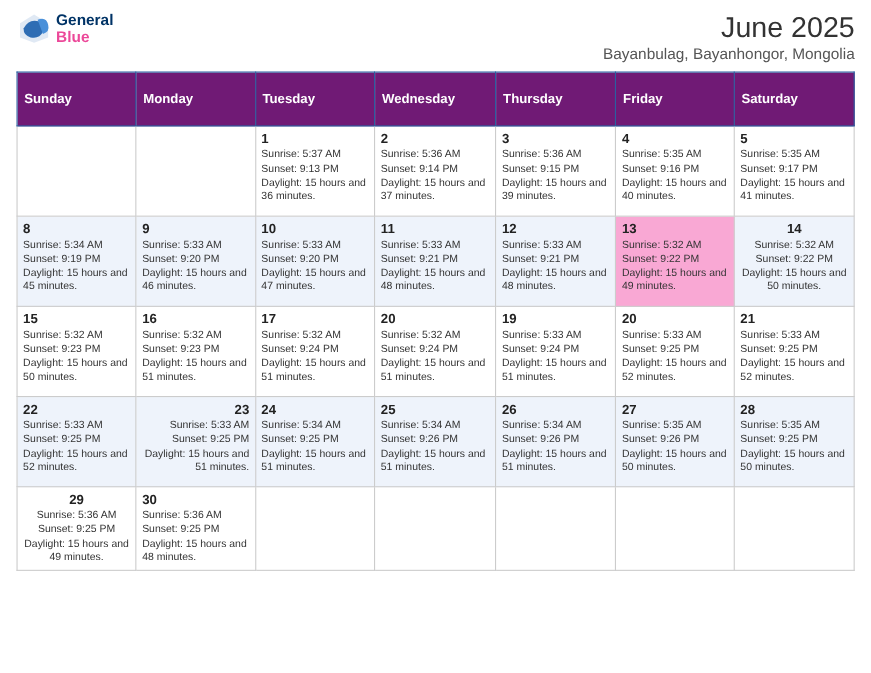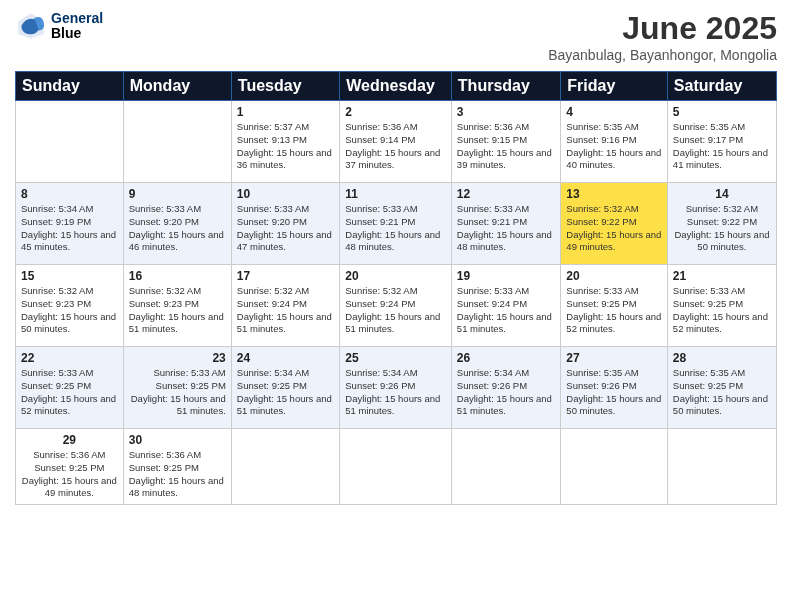--- a/index.html
+++ b/index.html
@@ -35,39 +35,39 @@
       line-height: 1.1;
     }
     .logo-icon {
       width: 32px;
       height: 32px;
     }
     .title-block {
       text-align: right;
     }
     .title-month {
-      font-size: 32px;
-      font-weight: bold;
+      font-size: 26px;
+      font-weight: normal;
       color: #333;
     }
     .title-location {
       font-size: 14px;
       color: #555;
     }
     .calendar {
       width: 100%;
       border-collapse: collapse;
       border: 1px solid #ccc;
     }
     .calendar th {
-      background: #0f172a;
+      background: #701a75;
       color: #fff;
       text-align: left;
-      padding: 5px 6px;
-      font-size: 16px;
+      padding: 17px 6px;
+      font-size: 12px;
       font-weight: bold;
       border: 1px solid #2a5fa0;
     }
     .calendar td {
       vertical-align: top;
       border: 1px solid #ccc;
       padding: 4px 5px;
       width: 113px;
       height: 82px;
       background: #fff;
@@ -103,21 +103,21 @@
 <div class="page">
   <div class="header">
     <div class="logo">
       <svg class="logo-icon" viewBox="0 0 40 40">
         <polygon points="20,4 36,14 36,30 20,36 4,30 4,14" fill="#2e6db4" opacity="0.15"></polygon>
         <path d="M8 20 Q14 8 26 12 Q34 15 30 24 Q26 32 16 30 Q8 28 8 20Z" fill="#2e6db4"></path>
         <path d="M24 10 Q34 6 36 16 Q38 24 30 26" fill="#4a90d9" stroke="none"></path>
       </svg>
       <div class="logo-text">
         <div>General</div>
-        <div style="color:#000000">Blue</div>
+        <div style="color:#ec4899">Blue</div>
       </div>
     </div>
     <div class="title-block">
       <div class="title-month">June 2025</div>
       <div class="title-location">Bayanbulag, Bayanhongor, Mongolia</div>
     </div>
   </div>
 
   <table class="calendar">
     <thead>
@@ -170,21 +170,21 @@
             <div class="day-info">Sunrise: 5:33 AM<br>Sunset: 9:20 PM<br>Daylight: 15 hours and 47 minutes.</div>
           </td>
           <td style="background: rgb(238, 243, 251);">
             <span class="day-num">11</span>
             <div class="day-info">Sunrise: 5:33 AM<br>Sunset: 9:21 PM<br>Daylight: 15 hours and 48 minutes.</div>
           </td>
           <td style="background: rgb(238, 243, 251);">
             <span class="day-num">12</span>
             <div class="day-info">Sunrise: 5:33 AM<br>Sunset: 9:21 PM<br>Daylight: 15 hours and 48 minutes.</div>
           </td>
-          <td style="background: #fde047;">
+          <td style="background: #f9a8d4;">
             <span class="day-num">13</span>
             <div class="day-info">Sunrise: 5:32 AM<br>Sunset: 9:22 PM<br>Daylight: 15 hours and 49 minutes.</div>
           </td>
           <td style="background: rgb(238, 243, 251); text-align: center;">
             <span class="day-num">14</span>
             <div class="day-info">Sunrise: 5:32 AM<br>Sunset: 9:22 PM<br>Daylight: 15 hours and 50 minutes.</div>
           </td>
         </tr>
         <tr>
           <td style="background: rgb(255, 255, 255);">

